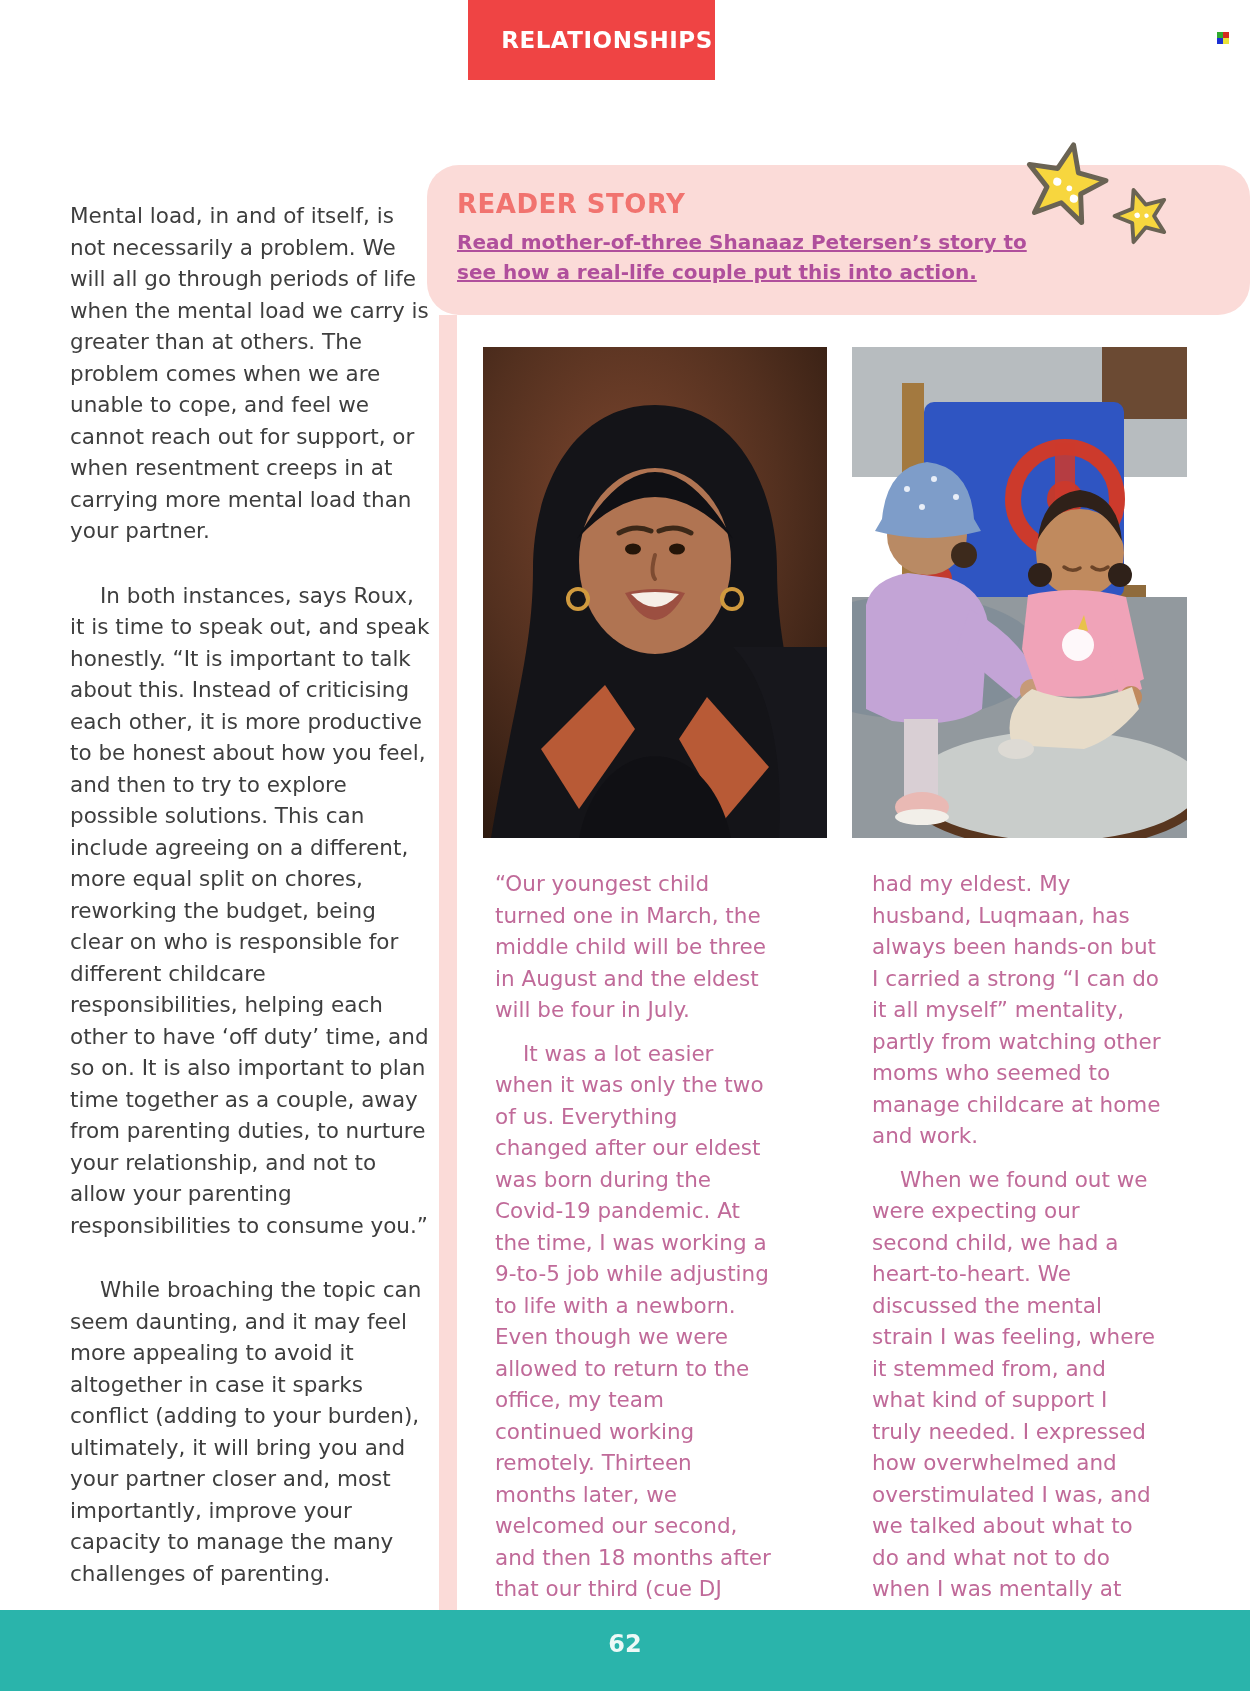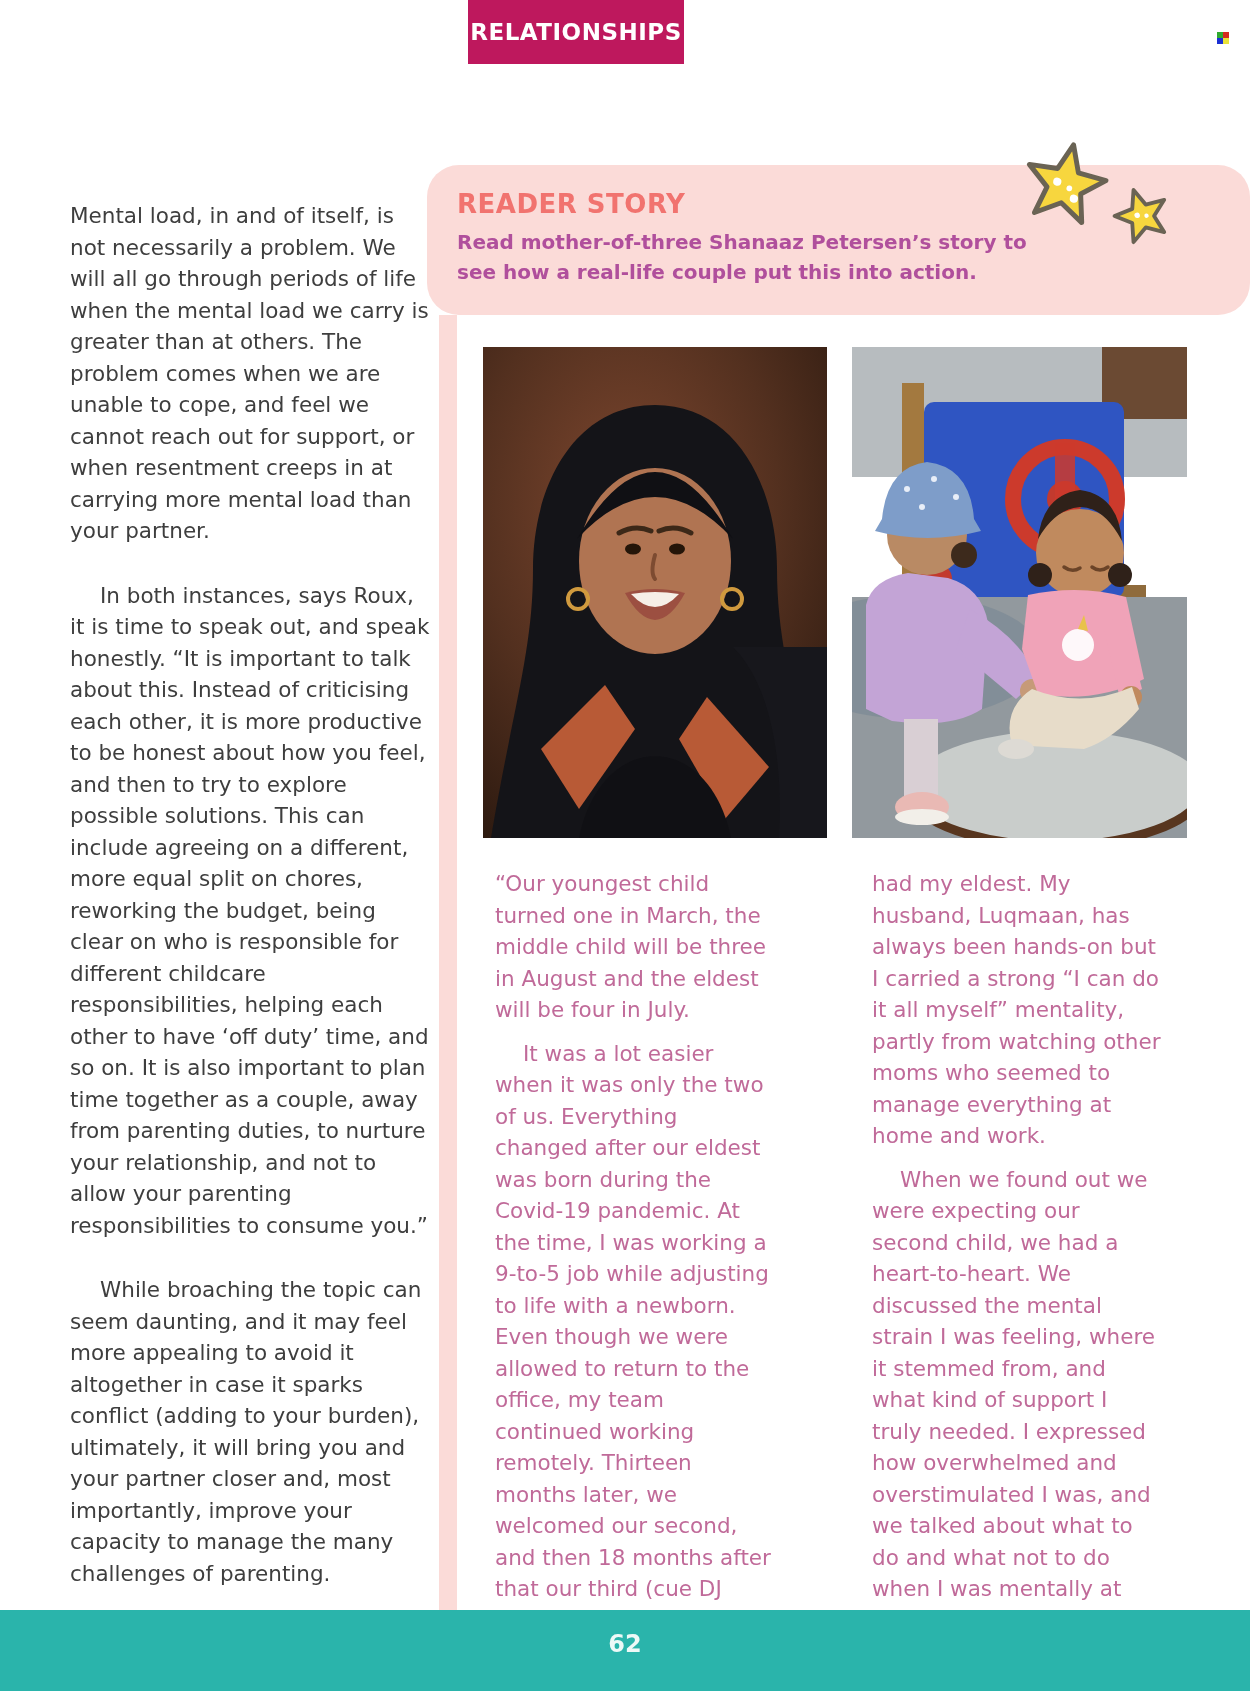--- a/index.html
+++ b/index.html
@@ -3,43 +3,43 @@
 <meta charset="utf-8">
 <style>
   html,body { margin:0; padding:0; background:#ffffff; }
   .page {
     position:relative; width:1250px; height:1691px; background:#ffffff;
     font-family:"DejaVu Sans","Liberation Sans",sans-serif; overflow:hidden;
   }
 
   
   .header-tag {
-    position:absolute; left:468px; top:0; width:216px; height:64px;
-    background:#be185d; color:#ffffff; font-weight:bold; font-size:23px;
-    letter-spacing:0.5px; display:flex; align-items:center; justify-content:center;
+    position:absolute; left:468px; top:0; width:216px; height:80px;
+    background:#ef4444; color:#ffffff; font-weight:bold; font-size:23px;
+    letter-spacing:0.5px; display:flex; align-items:center; justify-content:center;padding-left:31px;
   }
 
   
   .color-grid-icon { position:absolute; left:1217px; top:32px; width:12px; height:12px;
     display:grid; grid-template-columns:6px 6px; grid-template-rows:6px 6px; }
   .cg-g{background:#2faa2f;} .cg-r{background:#d42a1e;} .cg-b{background:#1a2fd4;} .cg-y{background:#e8e23a;}
 
   
   .article-col {
     position:absolute; left:70px; top:200px; width:364px;
     color:#3e3e3e; font-size:21.5px; line-height:31.5px;
   }
   .article-col p { margin:0; }
   .article-col p + p { text-indent:30px;margin-top:33px; }
 
   
   .pink-box { position:absolute; left:427px; top:165px; width:823px; height:150px; background:#fbdbd8;border-radius:32px; }
   .rs-title { position:absolute; left:30px; top:24px; color:#f1736f; font-size:26px; font-weight:bold; letter-spacing:0.5px; }
   .rs-subtitle { position:absolute; left:30px; top:62px; width:585px; color:#b04f9c;
-    font-size:20px; line-height:30px; font-weight:bold; }
+    font-size:20px; line-height:30px; font-weight:bold;text-decoration:underline; }
 
   .pink-strip { position:absolute; left:439px; top:315px; width:18px; height:1295px; background:#fbdbd8; }
 
   
   .star-big   { position:absolute; left:1014px; top:134px; width:102px; height:102px; transform:rotate(12deg); }
   .star-small { position:absolute; left:1108px; top:182px; width:68px;  height:68px;  transform:rotate(-18deg); }
   .star-big svg,.star-small svg { display:block; width:100%; height:100%; }
 
   
   .photo { position:absolute; top:347px; height:491px; overflow:hidden; }
@@ -192,21 +192,21 @@
     </svg>
   </div>
 
   <div class="story-col story-left">
     <p>“Our youngest child turned one in March, the middle child will be three in August and the eldest will be four in July.</p>
     <p>It was a lot easier when it was only the two of us. Everything changed after our eldest was born during the Covid-19 pandemic. At the time, I was working a 9-to-5 job while adjusting to life with a newborn. Even though we were allowed to return to the office, my team continued working remotely. Thirteen months later, we welcomed our second, and then 18 months after that our third (cue DJ Khaled: “Another one!”).</p>
     <p>Initially, I struggled, especially when we only</p>
   </div>
 
   <div class="story-col story-right">
-    <p>had my eldest. My husband, Luqmaan, has always been hands-on but I carried a strong “I can do it all myself” mentality, partly from watching other moms who seemed to manage everything at home and work.</p>
+    <p>had my eldest. My husband, Luqmaan, has always been hands-on but I carried a strong “I can do it all myself” mentality, partly from watching other moms who seemed to manage childcare at home and work.</p>
     <p>When we found out we were expecting our second child, we had a heart-to-heart. We discussed the mental strain I was feeling, where it stemmed from, and what kind of support I truly needed. I expressed how overwhelmed and overstimulated I was, and we talked about what to do and what not to do when I was mentally at breaking point.</p>
     <p>Luqmaan shared his perspective, too, and what kind of support he needed.</p>
   </div>
 
   <div class="footer">
     <div class="page-number">62</div>
   </div>
 
 </div>
 

